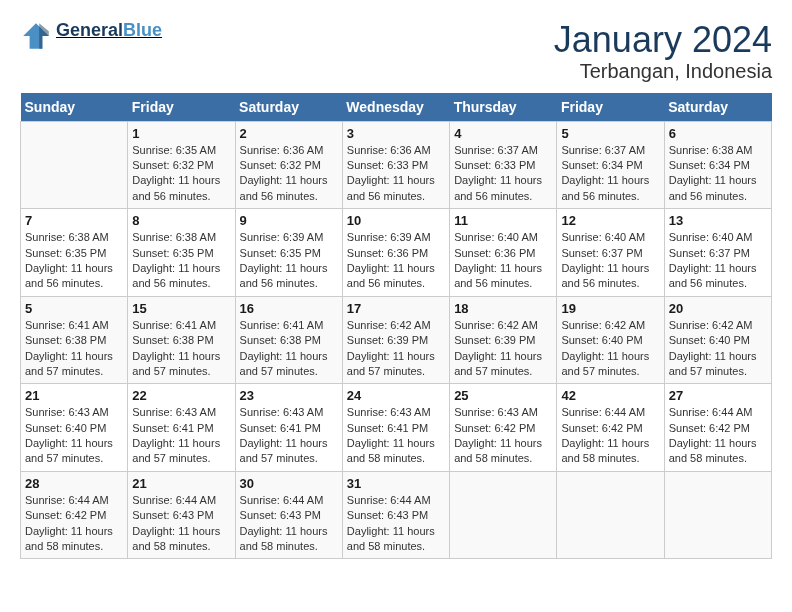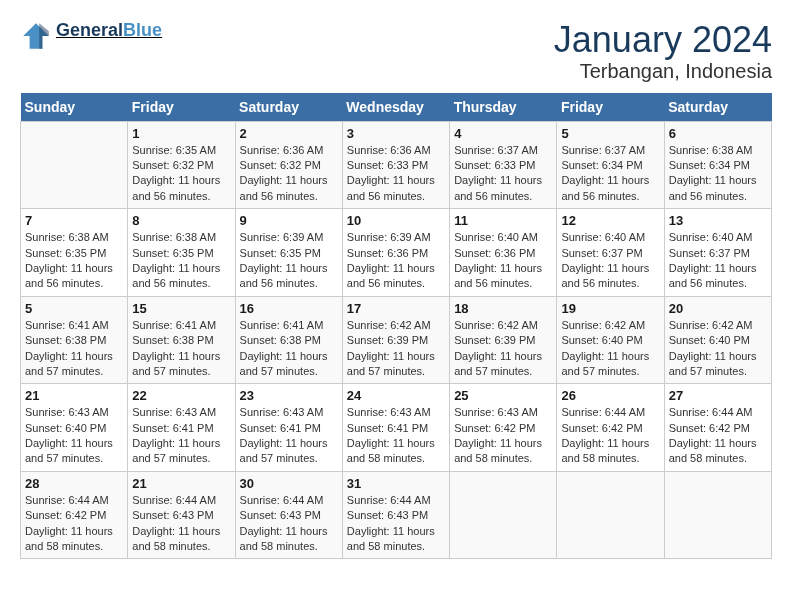--- a/index.html
+++ b/index.html
@@ -264,21 +264,21 @@
             Sunrise: 6:43 AM<br>Sunset: 6:41 PM<br>Daylight: 11 hours and 58 minutes.
           </div>
         </td>
         <td>
           <div class="day-num">25</div>
           <div class="day-info">
             Sunrise: 6:43 AM<br>Sunset: 6:42 PM<br>Daylight: 11 hours and 58 minutes.
           </div>
         </td>
         <td>
-          <div class="day-num">26</div>
+          <div class="day-num">42</div>
           <div class="day-info">
             Sunrise: 6:44 AM<br>Sunset: 6:42 PM<br>Daylight: 11 hours and 58 minutes.
           </div>
         </td>
         <td>
           <div class="day-num">27</div>
           <div class="day-info">
             Sunrise: 6:44 AM<br>Sunset: 6:42 PM<br>Daylight: 11 hours and 58 minutes.
           </div>
         </td>

